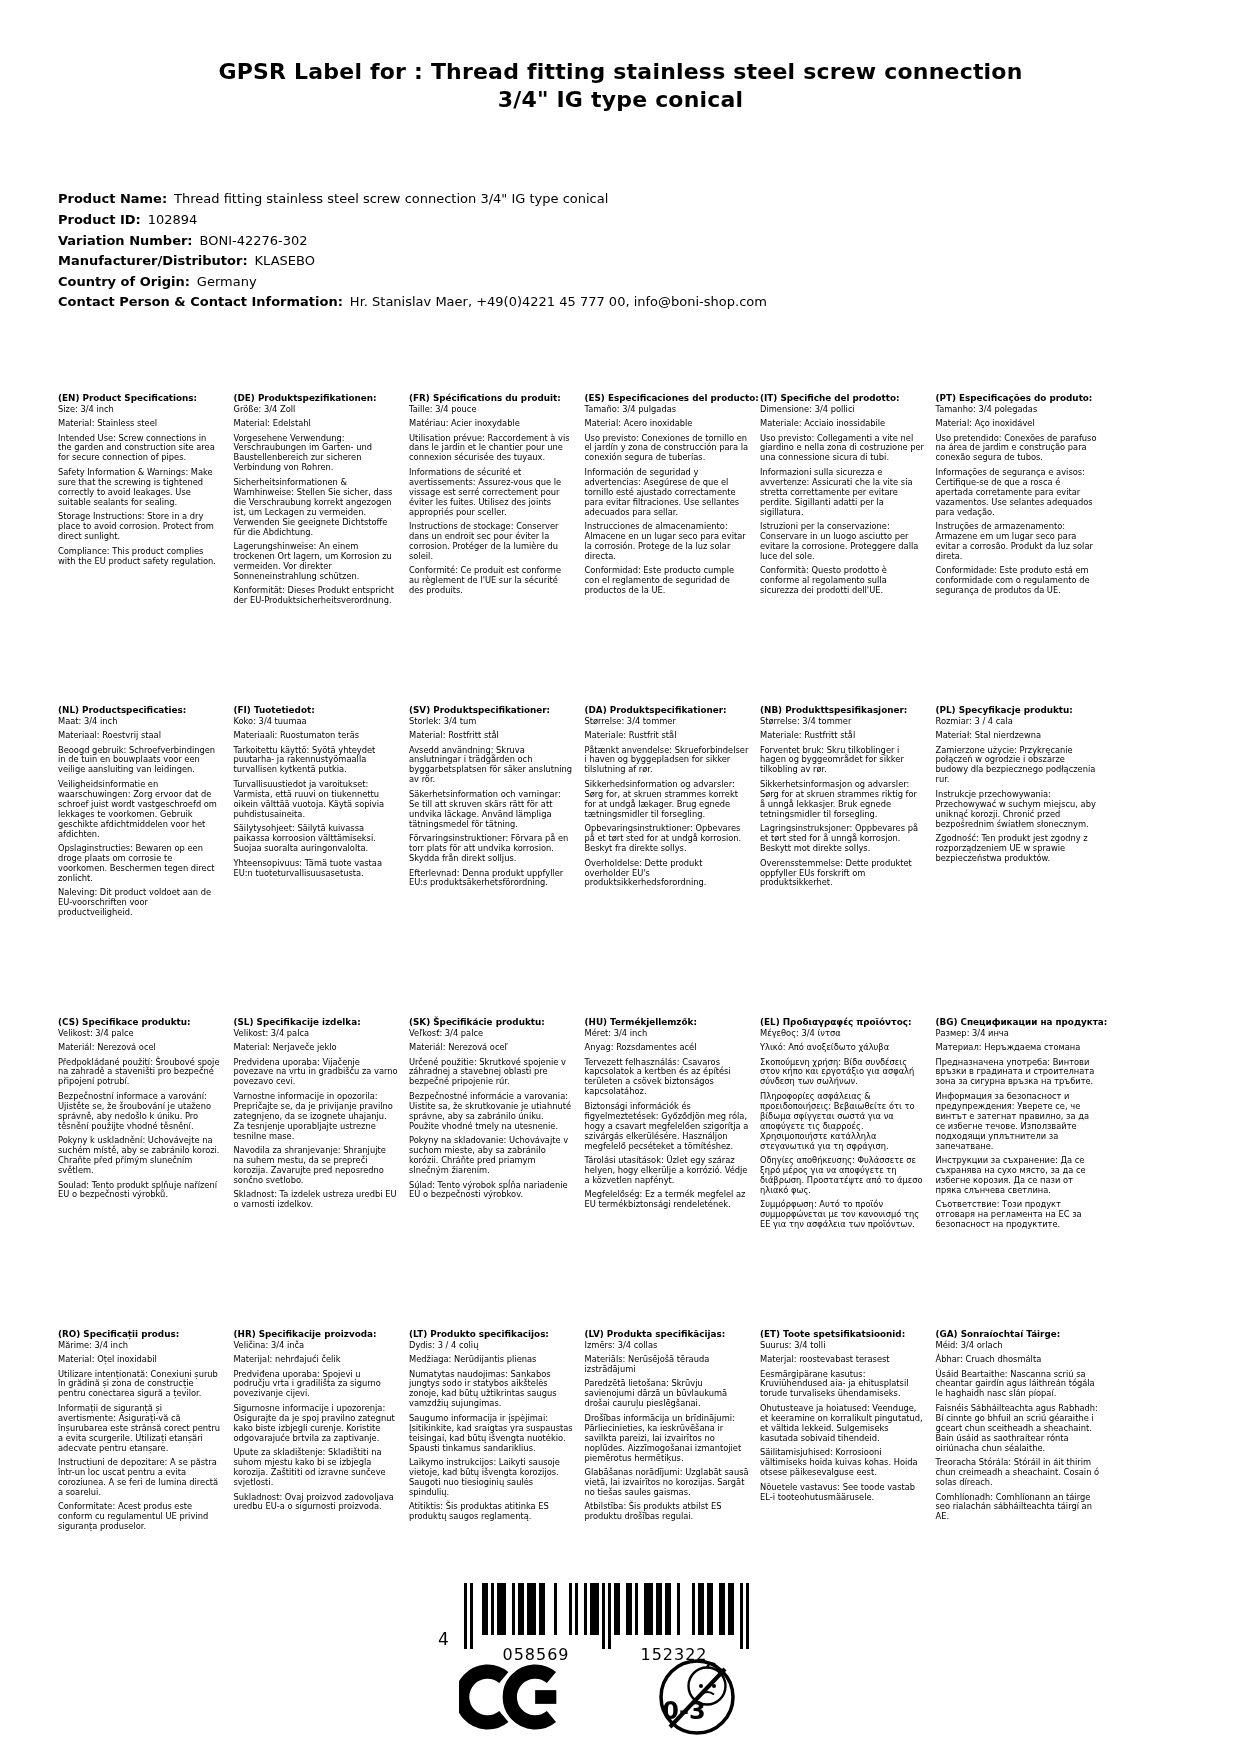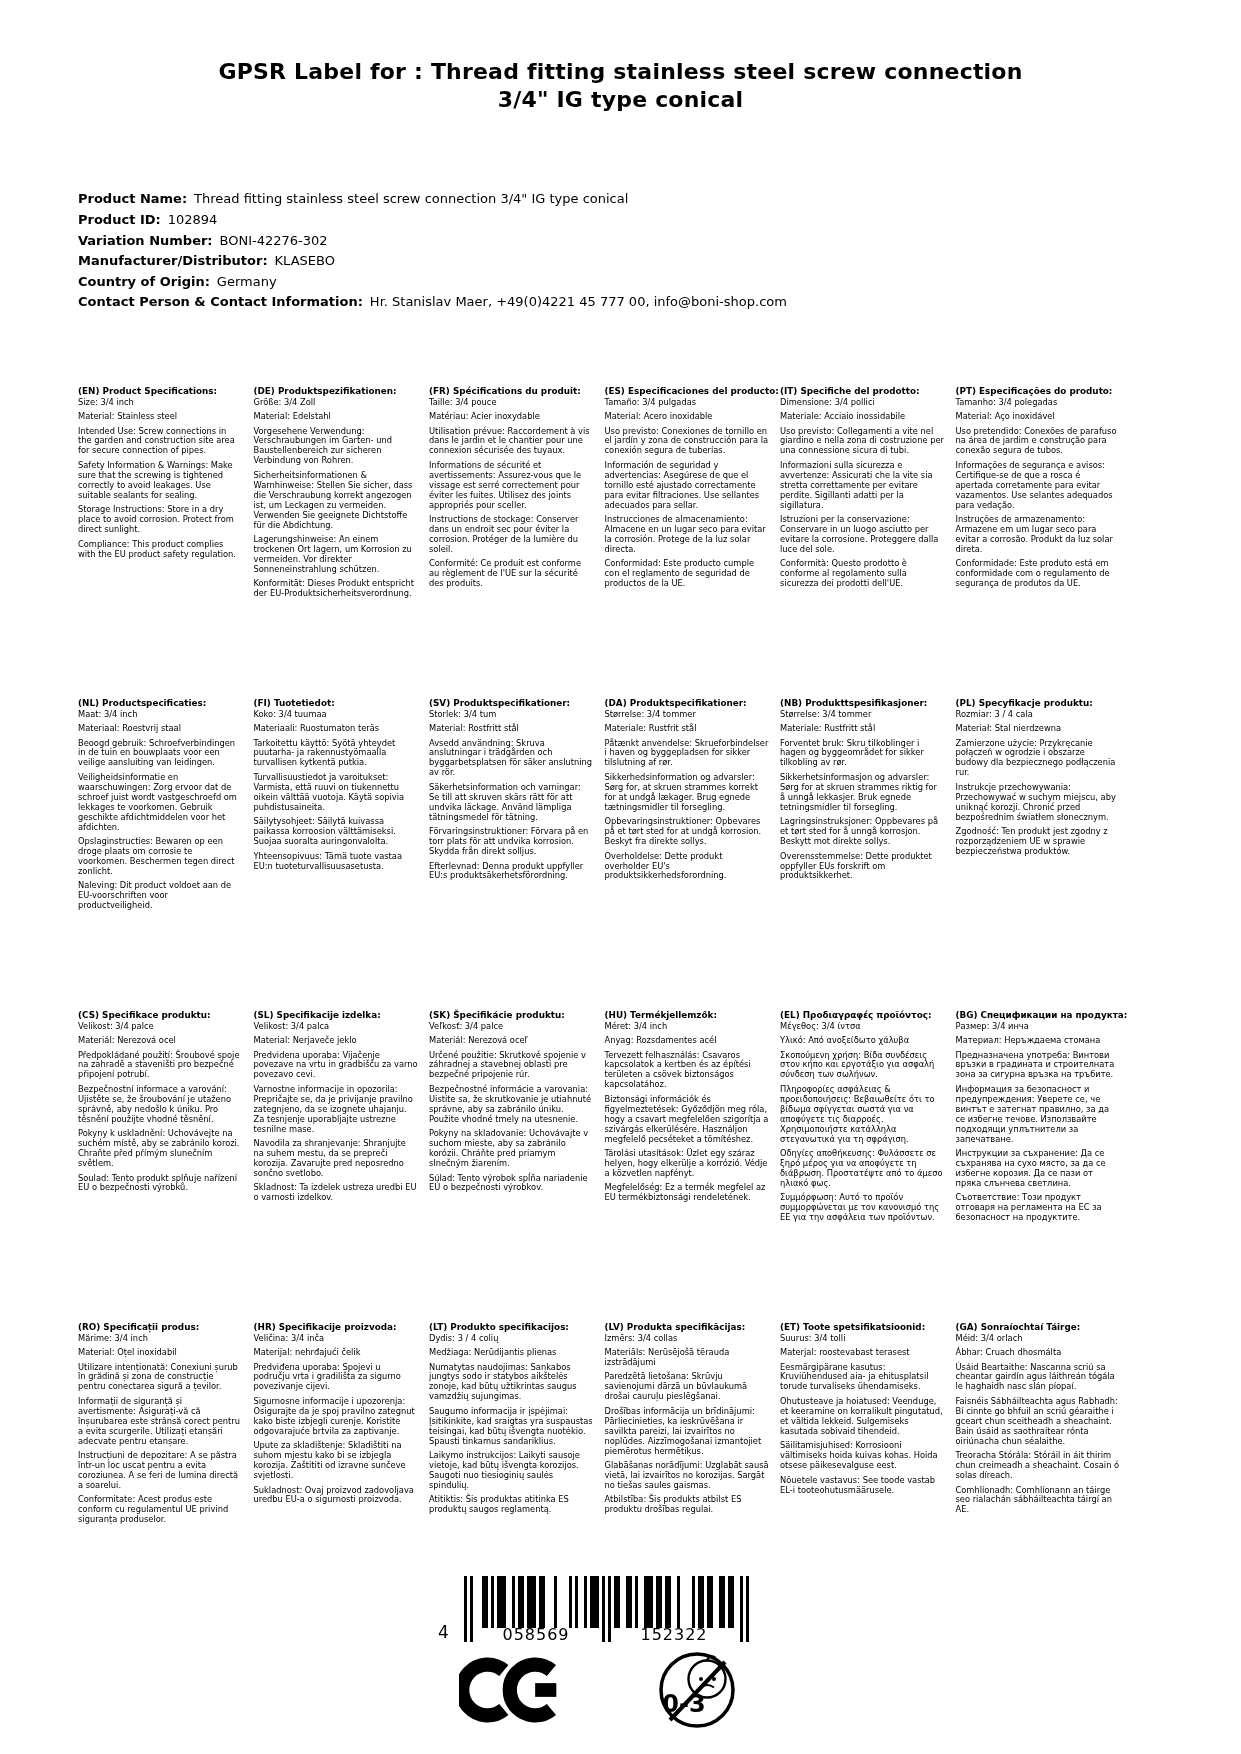--- a/index.html
+++ b/index.html
@@ -1,49 +1,49 @@
 <!DOCTYPE html>
 <html><head>
 <meta charset="utf-8">
 <style>
   html,body{margin:0;padding:0;background:#fff;}
   body{
     width:1241px;height:1754px;
     font-family:"DejaVu Sans","Liberation Sans",sans-serif;
     color:#000;overflow:hidden;
   }
-  .page{box-sizing:border-box;width:1241px;height:1754px;padding:44px 78px 0;}
+  .page{box-sizing:border-box;width:1241px;height:1754px;padding:44px 58px 0;}
   h1{
     margin:14px 30px 0;font-size:22px;font-weight:bold;
     text-align:center;line-height:1.26;letter-spacing:.2px;
   }
   h1 span{display:block;}
   .info{margin-top:76px;font-size:13px;line-height:1.58;}
   .info-row .lbl{font-weight:bold;margin-right:7px;}
   .info-row .val{font-weight:normal;}
   .grid{
     margin-top:64px;width:1042px;
     display:grid;grid-template-columns:repeat(6,1fr);
     grid-template-rows:312px 312px 312px auto;
     column-gap:11px;align-items:start;
   }
   .block{min-width:0;}
   .block h3{
-    margin:9px 0 2px;font-size:8.8px;font-weight:bold;
+    margin:16px 0 2px;font-size:8.8px;font-weight:bold;
     white-space:nowrap;letter-spacing:0;
   }
   .block p{
     margin:0 0 4.5px;font-size:8.3px;line-height:1.2;
     overflow-wrap:break-word;
   }
   .bottom{margin-top:46px;display:flex;flex-direction:column;align-items:center;}
   .barcode{position:relative;width:285px;height:66px;transform:translateX(-14px);}
   .barcode svg{display:block;}
   .bc-first{position:absolute;left:-26px;top:46px;font-size:17px;}
-  .bc-g1,.bc-g2{position:absolute;top:49px;width:120px;text-align:center;font-size:16px;letter-spacing:1px;}
+  .bc-g1,.bc-g2{position:absolute;top:62px;width:120px;text-align:center;font-size:16px;letter-spacing:1px;}
   .bc-g1{left:12px;}
   .bc-g2{left:150px;}
   .marks{margin-top:8px;display:flex;align-items:center;gap:88px;transform:translateX(-40px);margin-left:35px;}
   .ce-mark svg,.age-mark svg{display:block;}
 </style>
 </head>
 <body>
 
 <div class="page">
 

